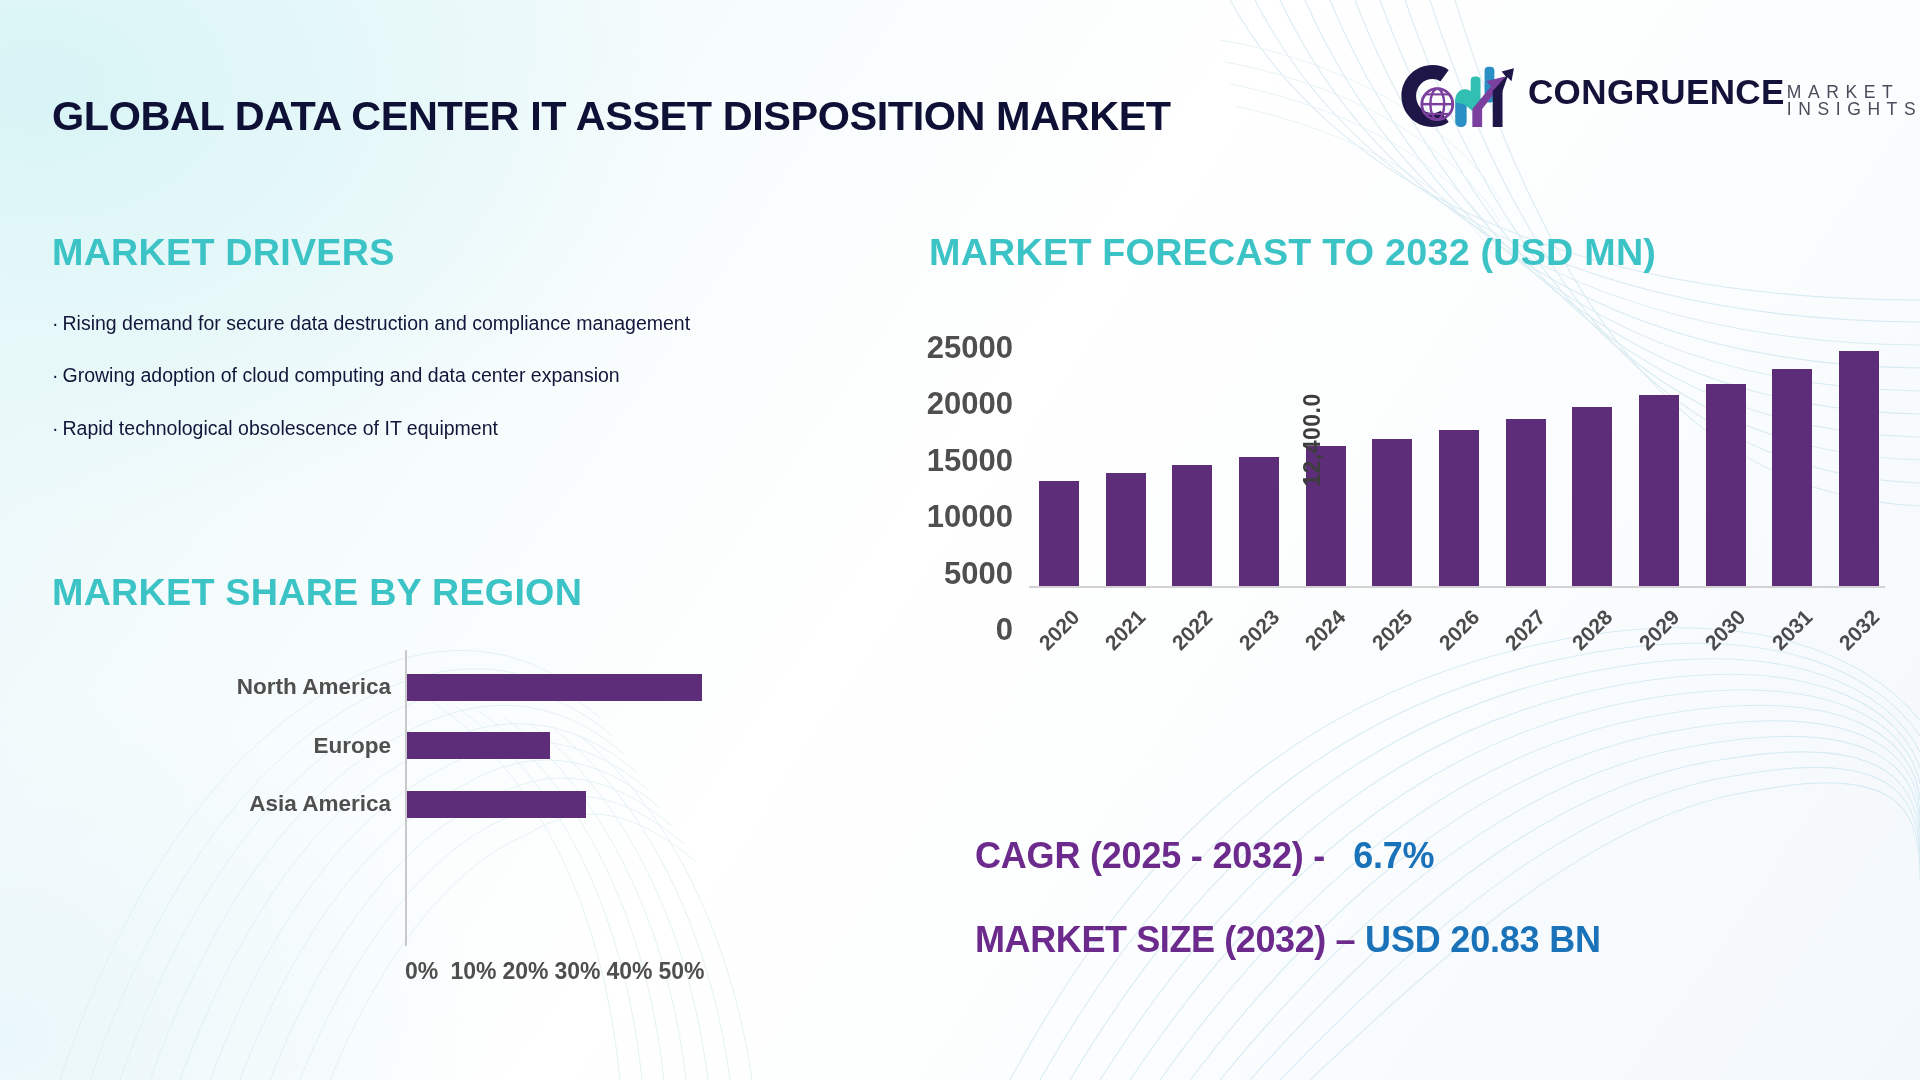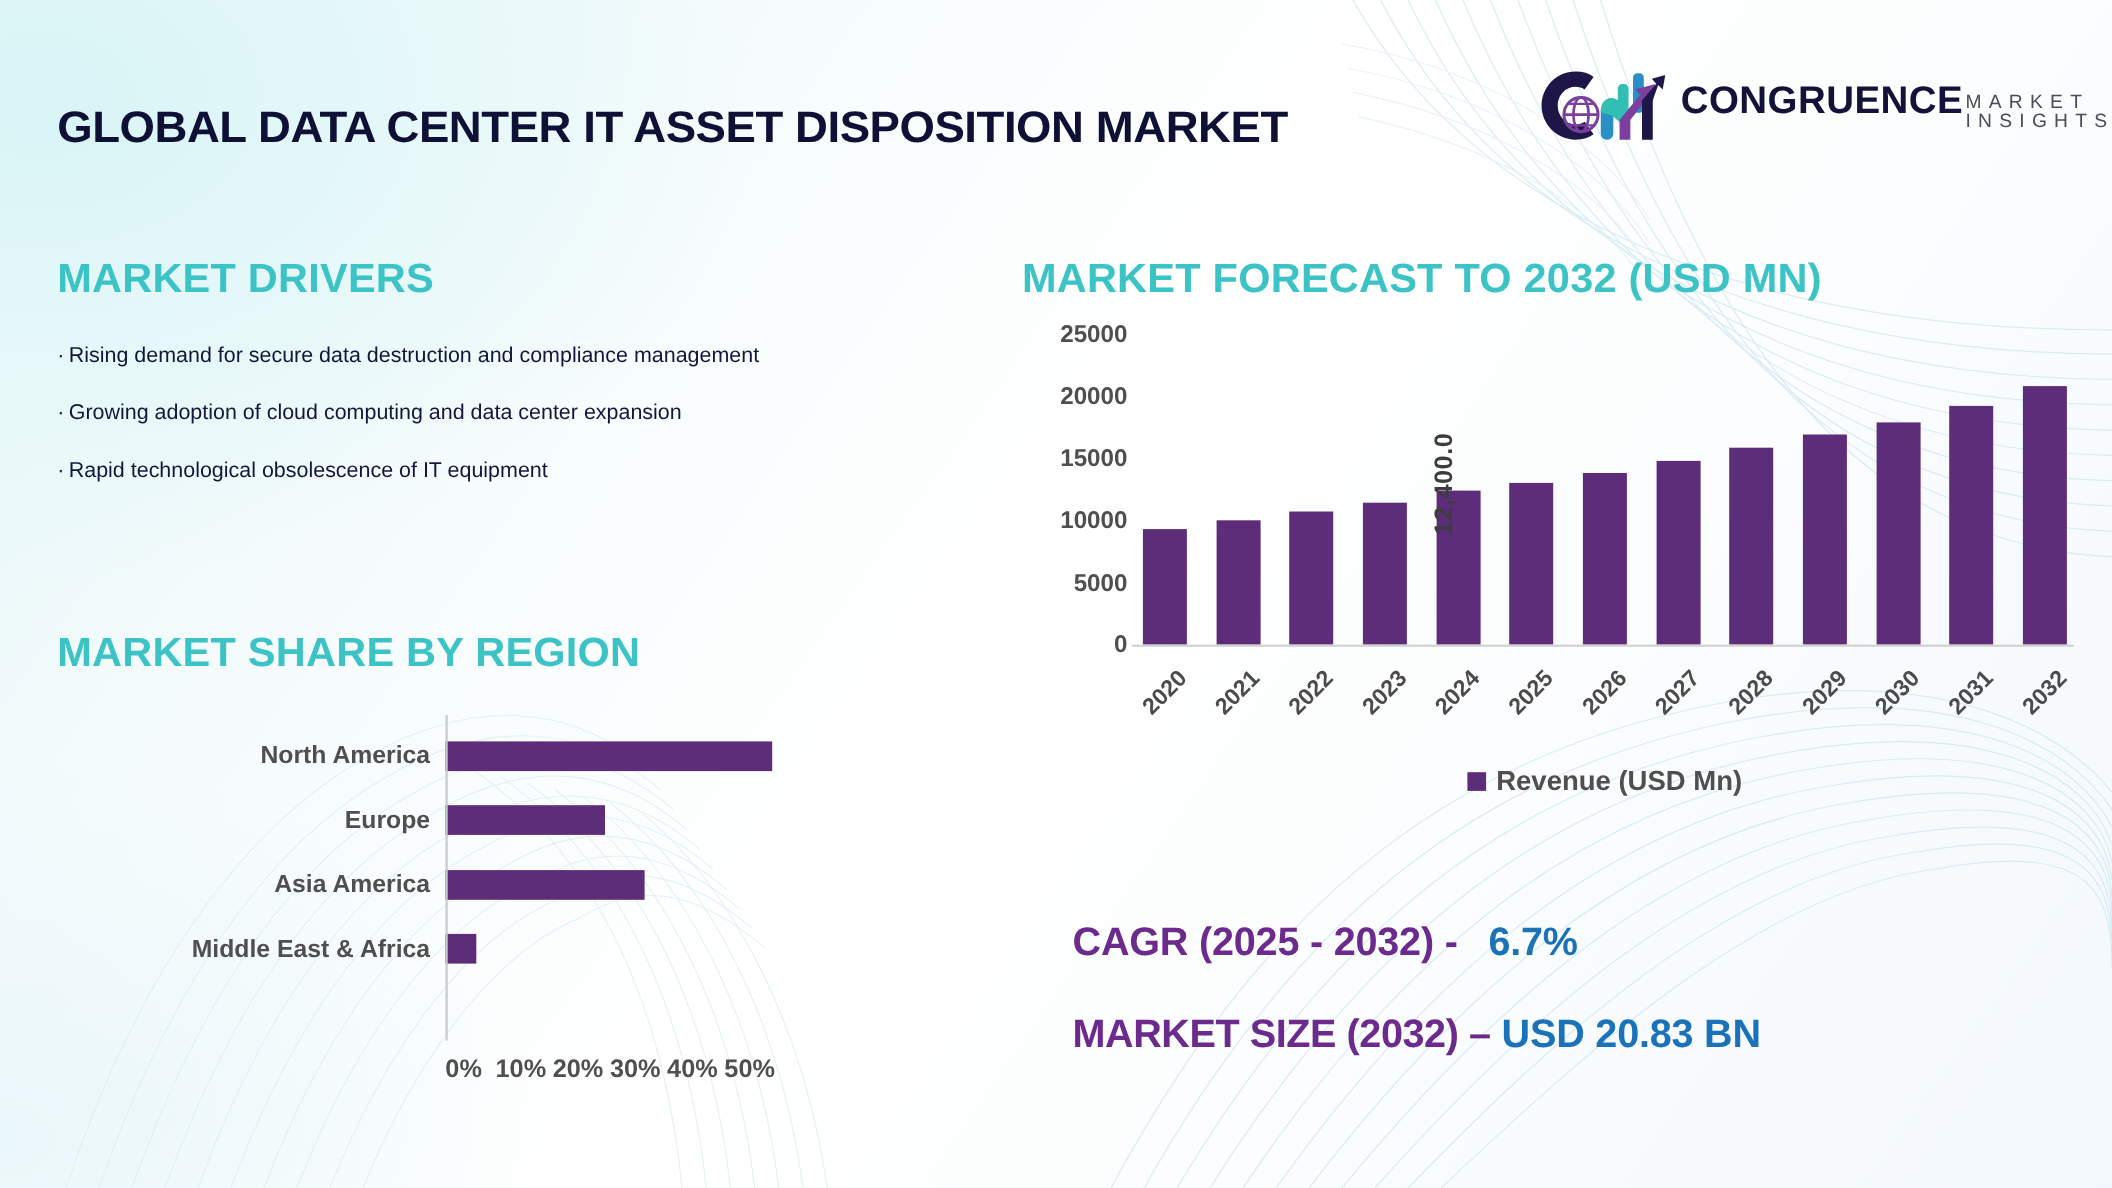--- a/index.html
+++ b/index.html
@@ -77,22 +77,22 @@
   .region-tick { width: 71px; text-align: center; margin-left: -19px; }
 
   
   #forecast { position: absolute; left: 925px; top: 232px; width: 960px; }
   #forecast-heading { margin-left: 4px; }
   #forecast-chart { position: relative; margin-top: 30px; height: 330px; }
   #forecast-ylabels {
     position: absolute; left: 0; top: 0; width: 100px; height: 282px;
   }
   .ylabel {
-    position: absolute; right: 0; transform: translateY(-50%);
-    font-size: 22px; font-weight: 700; color: #4f4f4f; white-space: nowrap;
+    position: absolute; right: 12px; transform: translateY(-50%);
+    font-size: 31px; font-weight: 700; color: #4f4f4f; white-space: nowrap; margin-top: 44px;
   }
   #forecast-plot {
     position: absolute; left: 112px; top: 0; right: 4px; height: 282px;
     display: flex; align-items: flex-end; justify-content: space-between;
   }
   #forecast-baseline {
     position: absolute; left: 104px; top: 282px; right: 0; height: 1.5px; background: #d2d2d2;
   }
   .fc-col { position: relative; width: 44px; display: flex; justify-content: center; align-items: flex-end; }
   .fc-bar { width: 40px; background: #5e2d7a; }
@@ -245,26 +245,20 @@
           <div class="region-barwrap">
             <div class="region-bar" style="width: 144.84px; background: rgb(94, 45, 122);"></div>
           </div>
         </div>
         <div class="region-row">
           <div class="region-label">Asia America</div>
           <div class="region-barwrap">
             <div class="region-bar" style="width: 181.05px; background: rgb(94, 45, 122);"></div>
           </div>
         </div>
-        <div class="region-row">
-          <div class="region-label">Middle East &amp; Africa</div>
-          <div class="region-barwrap">
-            <div class="region-bar" style="width: 28.4px; background: rgb(94, 45, 122);"></div>
-          </div>
-        </div>
       </div>
     <div id="region-axis-line"></div>
     <div id="region-ticks">
         <div class="region-tick">0%</div>
         <div class="region-tick">10%</div>
         <div class="region-tick">20%</div>
         <div class="region-tick">30%</div>
         <div class="region-tick">40%</div>
         <div class="region-tick">50%</div>
       </div>
@@ -359,24 +353,20 @@
         <div class="fc-xcol">
           <span class="fc-xlabel">2030</span>
         </div>
         <div class="fc-xcol">
           <span class="fc-xlabel">2031</span>
         </div>
         <div class="fc-xcol">
           <span class="fc-xlabel">2032</span>
         </div>
       </div>
-    <div id="forecast-legend">
-      <span id="legend-swatch" style="background: rgb(94, 45, 122);"></span>
-      <span id="legend-label">Revenue (USD Mn)</span>
-    </div>
   </div>
 </div>
 
 <div id="stats">
   <div class="stat-line" id="cagr-line">
     <span class="stat-purple">CAGR (2025 - 2032) -</span>
     <span class="stat-blue" id="cagr-value">6.7%</span>
   </div>
   <div class="stat-line" id="size-line">
     <span class="stat-purple" id="size-label">MARKET SIZE (2032) –</span>

